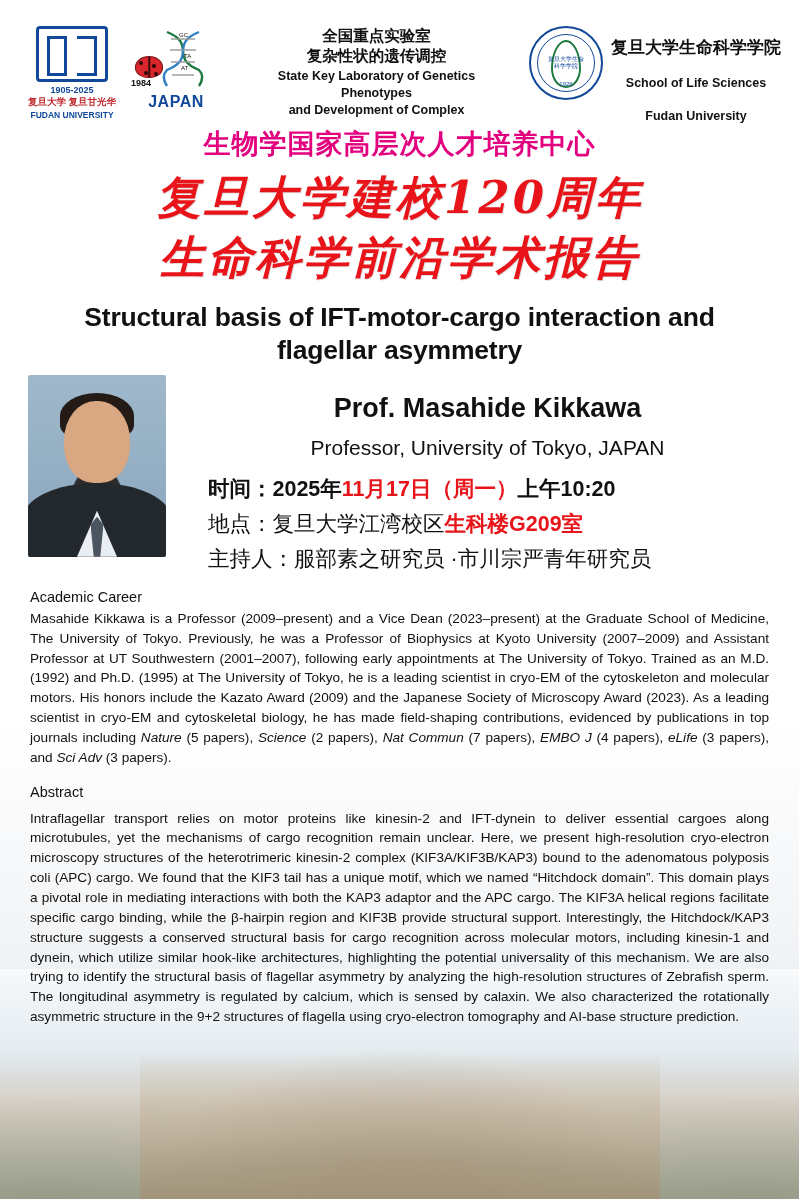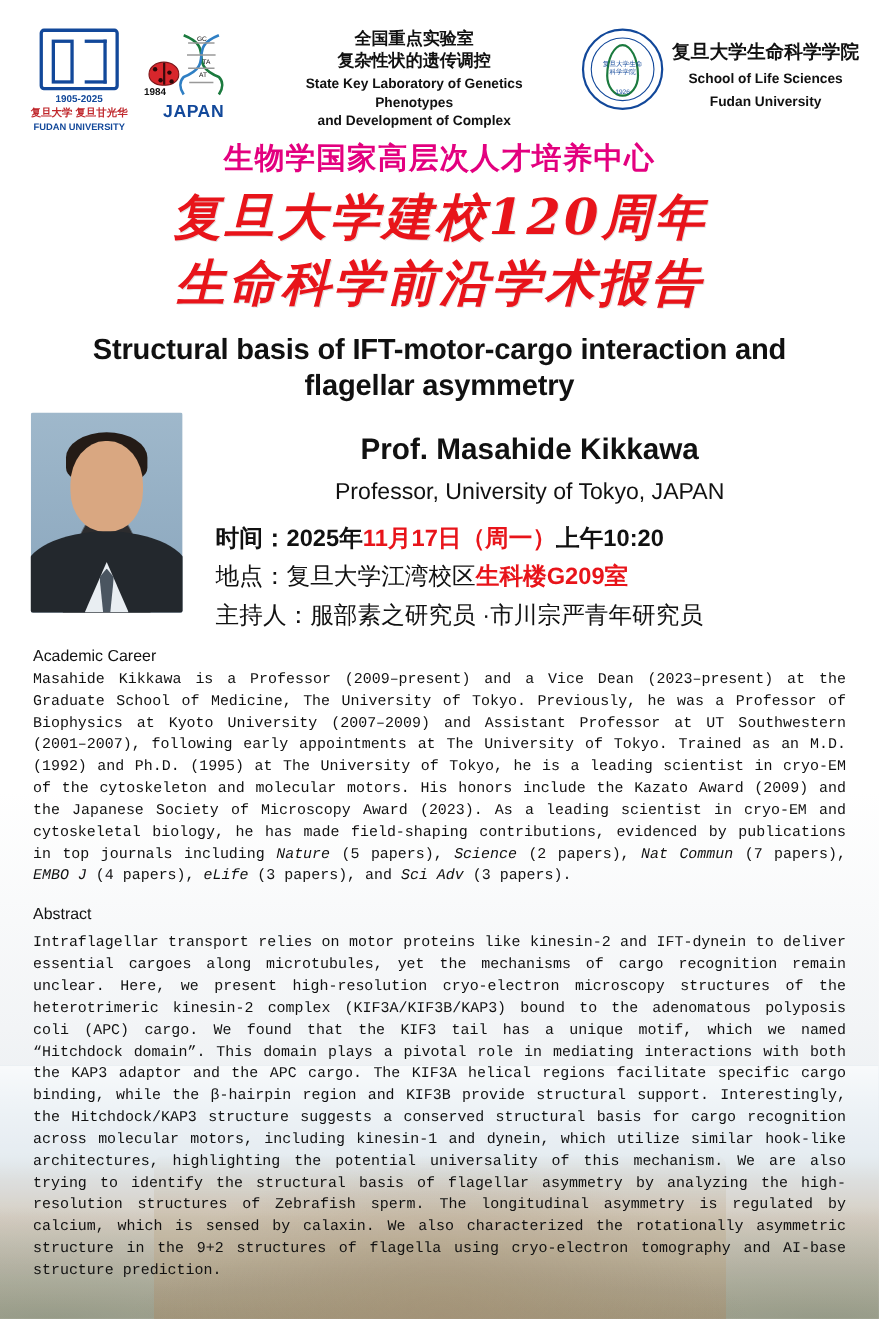--- a/index.html
+++ b/index.html
@@ -263,21 +263,21 @@
   .sls-cn {
     font-size: 17px;
     font-weight: bold;
     color: #111;
   }
   .sls-en {
     font-size: 12.5px;
     font-weight: bold;
     color: #111;
     line-height: 1.32;
-    margin-top: 4px;
+    margin-top: 16px;
   }
 
   
   .center-line {
     text-align: center;
     font-size: 27px;
     font-weight: bold;
     color: #e3007f;
     letter-spacing: 1px;
     margin-top: 14px;
@@ -304,20 +304,21 @@
     letter-spacing: -0.2px;
   }
 
   
   .speaker-row {
     position: relative;
     margin-top: 8px;
     padding: 0 18px 0 18px;
     display: flex;
     align-items: flex-start;
+    gap: 12px;
   }
   .portrait {
     width: 138px;
     height: 182px;
     flex: 0 0 auto;
     margin-left: 10px;
     border-radius: 2px;
     background:
       radial-gradient(ellipse at 50% 120%, #2c2c2e 0%, #2c2c2e 42%, rgba(44,44,46,0) 43%),
       linear-gradient(180deg, #9fb8cb 0%, #8aa6bd 100%);
@@ -414,21 +415,20 @@
     font-weight: normal;
     color: #111;
     margin-top: 16px;
   }
   .section-body {
     font-size: 13.6px;
     color: #111;
     line-height: 1.46;
     margin-top: 9px;
     text-align: justify;
-    font-family: Liberation Mono, monospace;
   }
   .section-body i { font-style: italic; }
   #career-wrap { margin-top: 4px; }
 </style>
 </head>
 <body>
 
 <div class="poster">
 
   <div class="bg-photo">

